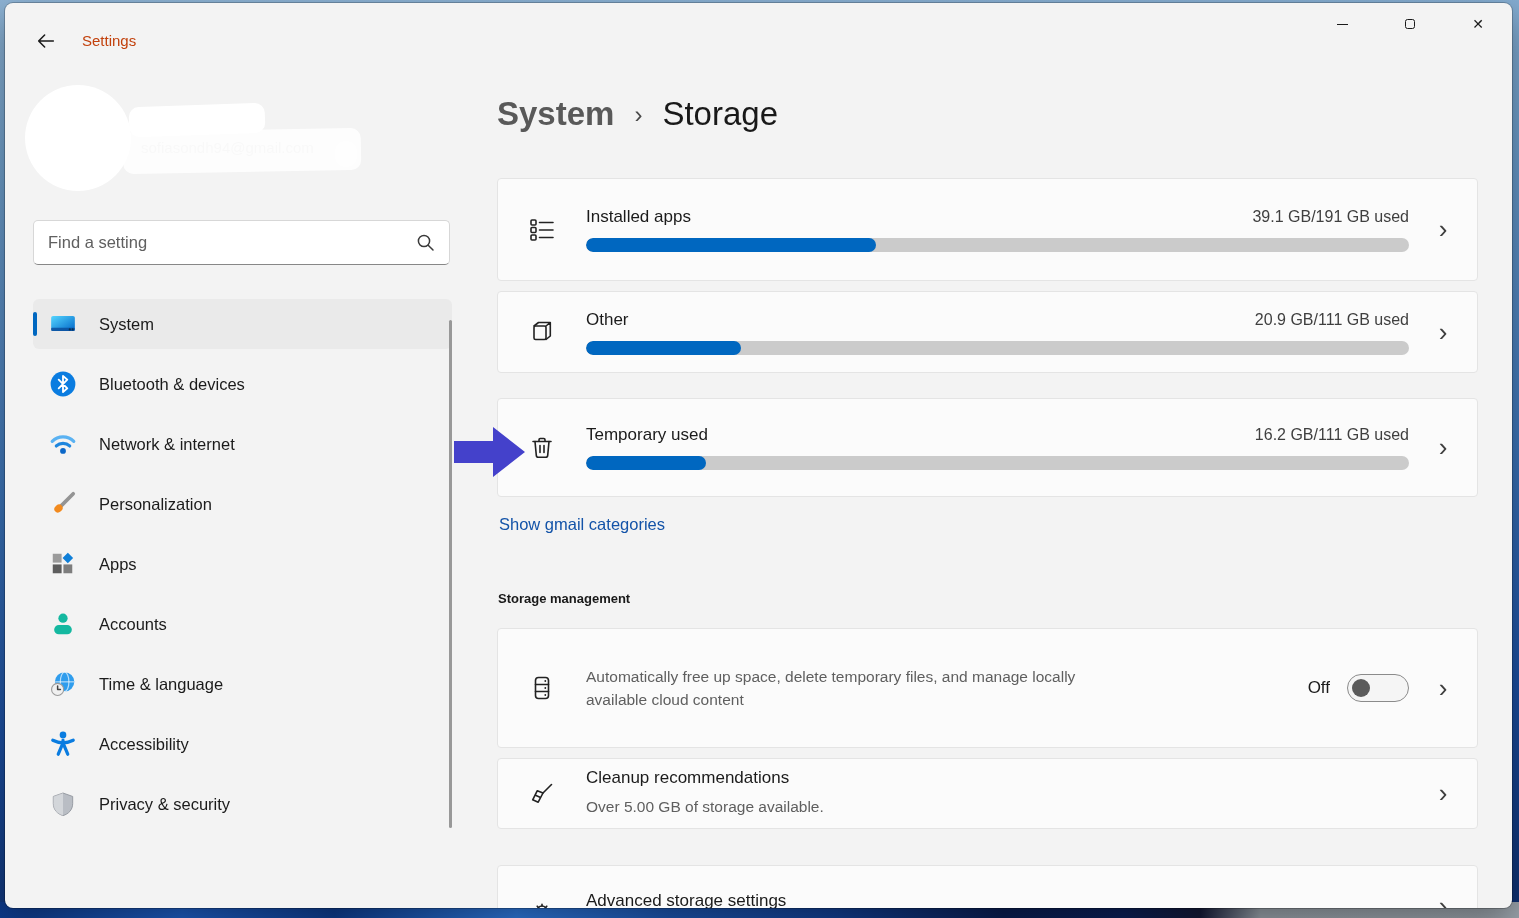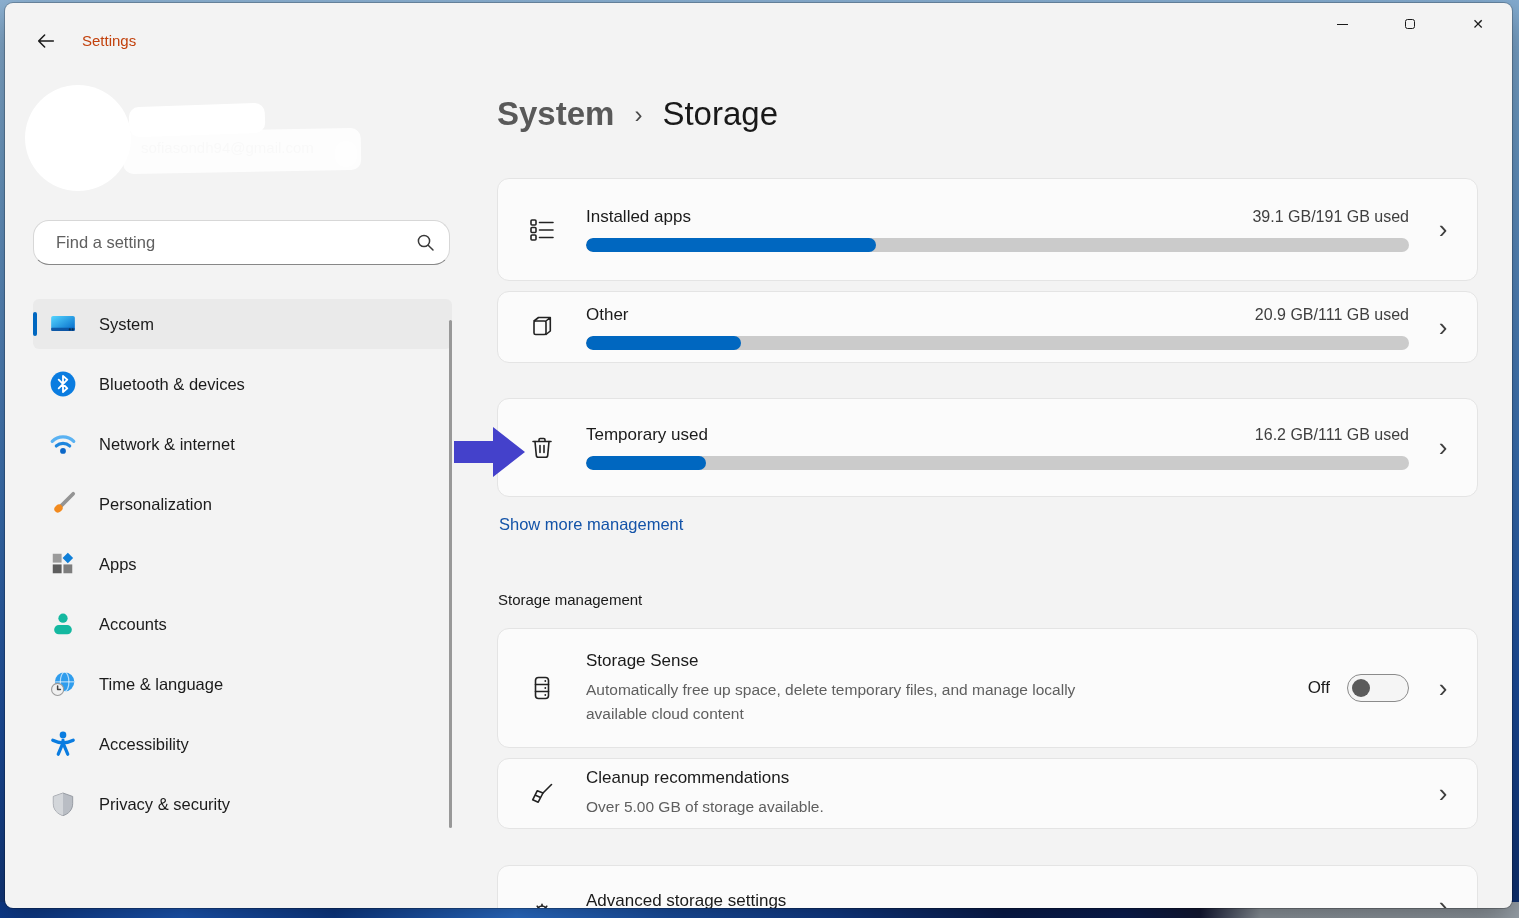--- a/index.html
+++ b/index.html
@@ -32,21 +32,21 @@
   .avatar { position:absolute; left:20px; top:82px; width:106px; height:106px;
     border-radius:50%; background:#ffffff; }
   .user-name-faint { position:absolute; left:136px; top:108px; font-size:14px; color:rgba(0,0,0,.10); }
   .user-email-faint { position:absolute; left:136px; top:136px; font-size:15px; color:#d9d9d9; }
   .blob { position:absolute; background:#fff; border-radius:10px; }
   .blob1 { left:124px; top:102px; width:136px; height:30px; transform:rotate(-2deg); }
   .blob2 { left:118px; top:127px; width:238px; height:42px; transform:rotate(-1deg); }
   .blob2b{ left:330px; top:138px; width:22px; height:26px; }
 
   .search-box { position:absolute; left:28px; top:217px; width:417px; height:45px;
-    background:#ffffff; border:1px solid #d7d7d7; border-bottom-color:#878787; border-radius:16px;padding-left:8px; }
+    background:#ffffff; border:1px solid #d7d7d7; border-bottom-color:#878787; border-radius:5px; }
   .search-box input { width:100%; height:100%; border:none; outline:none; background:transparent;
     padding:0 40px 0 14px; font-size:16.5px; color:#1b1b1b;
     font-family:"Liberation Sans","DejaVu Sans",sans-serif; }
   .search-box input::placeholder { color:#606060; opacity:1; }
   .search-ic { position:absolute; right:12px; top:11px; }
 
   .nav { position:absolute; left:28px; top:296px; width:419px; }
   .nav-item { position:relative; height:50px; margin-bottom:10px; border-radius:6px;
     display:flex; align-items:center; cursor:pointer; }
   .nav-item.selected { background:#eaeaea; }
@@ -59,38 +59,38 @@
   .side-scrollbar { position:absolute; left:444px; top:317px; width:3px; height:508px;
     background:#989898; border-radius:2px; }
 
   
   .breadcrumb { position:absolute; left:492px; top:92px; display:flex; align-items:center; }
   .bc-parent { font-size:33px; font-weight:600; color:#595959; cursor:pointer; }
   .bc-sep { font-size:24px; color:#4a4a4a; margin:2px 20px 0 20px; }
   .bc-current { font-size:33px; font-weight:400; color:#191919; }
 
   .card { position:absolute; left:492px; width:981px; background:#fbfbfb;
-    border:1px solid #e4e4e4; border-radius:12px; display:flex; align-items:center; cursor:pointer; }
+    border:1px solid #e4e4e4; border-radius:4px; display:flex; align-items:center; cursor:pointer; }
   .icon-col { width:88px; display:flex; justify-content:center; flex:0 0 auto; }
   .chev-col { width:68px; flex:0 0 auto; text-align:center; font-size:26px; color:#3f3f3f; }
 
   .card-c1 { top:175px; height:103px; }
-  .card-c2 { top:288px; height:72px; }
+  .card-c2 { top:288px; height:82px; }
   .card-c3 { top:395px; height:99px; }
   .cat-body { flex:1; }
   .cat-toprow { display:flex; justify-content:space-between; align-items:baseline; margin-bottom:11px; }
   .cat-title { font-size:17px; color:#1b1b1b; }
   .cat-usage { font-size:16px; color:#3f3f3f; }
   .bar-track { width:100%; height:14px; border-radius:7px; background:#cbcbcb; overflow:hidden; }
   .bar-fill { height:100%; border-radius:7px; background:#0067C0; }
 
   .anno-arrow { position:absolute; left:449px; top:423px; }
 
   .show-more { position:absolute; left:494px; top:512px; font-size:16.5px; color:#1353A8; cursor:pointer; }
-  .section-heading { position:absolute; left:493px; top:588px; font-size:15px; font-weight:400; color:#191919; }
+  .section-heading { position:absolute; left:493px; top:588px; font-size:13px; font-weight:700; color:#191919; }
 
   .card-sense { top:625px; height:120px; }
   .mg-body { flex:1; }
   .mg-title { font-size:17px; color:#1b1b1b; margin-bottom:7px; }
   .mg-desc { font-size:15.5px; color:#5f5f5f; line-height:1.5; max-width:540px; }
   .sense-right { display:flex; align-items:center; gap:17px; flex:0 0 auto; }
   .toggle-label { font-size:17px; color:#1b1b1b; }
   .toggle { width:62px; height:28px; border:1px solid #8b8b8b; border-radius:14px;
     background:#f5f5f5; position:relative; cursor:pointer; }
   .toggle .knob { position:absolute; left:4px; top:4px; width:18px; height:18px;
@@ -315,36 +315,35 @@
           <div class="bar-fill" style="width: 14.6%;"></div>
         </div>
       </div>
       <div class="chev-col">›</div>
     </div>
 
     <svg class="anno-arrow" width="72" height="52" viewBox="0 0 72 52">
       <path d="M0 15 H39 V1 L71 26 L39 51 V37 H0 Z" fill="#4441CB"></path>
     </svg>
 
-    <span class="show-more">Show more management</span>
+    <span class="show-more">Show gmail categories</span>
 
     <div class="section-heading">Storage management</div>
 
     <div class="card card-sense">
       <div class="icon-col">
         <svg class="outline-ic" width="28" height="28" viewBox="0 0 28 28">
           <rect x="7.5" y="3.5" width="13" height="21" rx="3"></rect>
           <path d="M7.5 10.5 H20.5 M7.5 17.5 H20.5"></path>
           <circle cx="17.3" cy="7" r="0.9" fill="#222" stroke="none"></circle>
           <circle cx="17.3" cy="14" r="0.9" fill="#222" stroke="none"></circle>
           <circle cx="17.3" cy="21" r="0.9" fill="#222" stroke="none"></circle>
         </svg>
       </div>
       <div class="mg-body">
-        <div class="mg-title">Storage Sense</div>
         <div class="mg-desc">Automatically free up space, delete temporary files, and manage locally available cloud content</div>
       </div>
       <div class="sense-right">
         <span class="toggle-label">Off</span>
         <div class="toggle">
           <div class="knob"></div>
         </div>
       </div>
       <div class="chev-col">›</div>
     </div>

